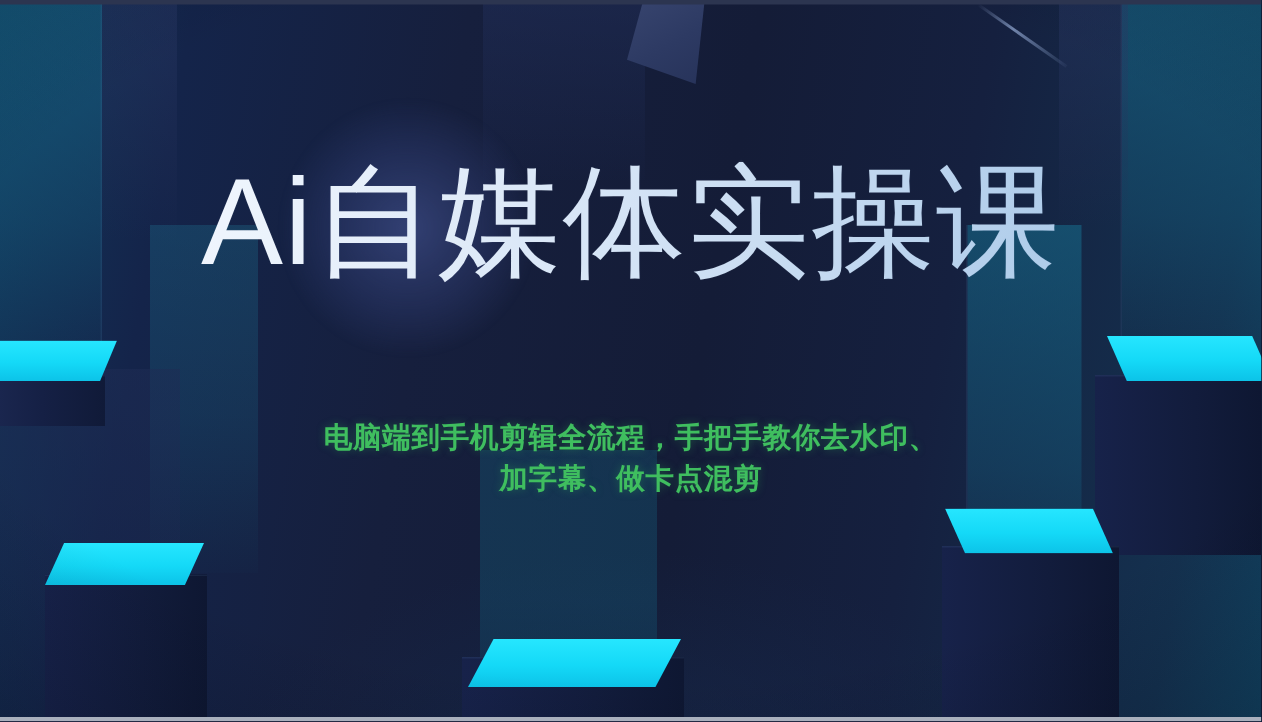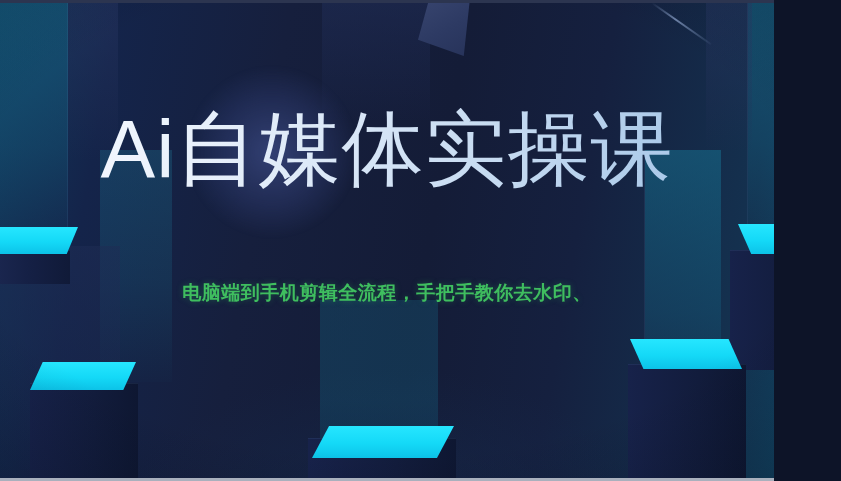--- a/index.html
+++ b/index.html
@@ -6,21 +6,21 @@
     margin: 0;
     padding: 0;
     background: #0d1428;
   }
   body {
     font-family: "Liberation Sans", "DejaVu Sans", sans-serif;
   }
 
   #poster {
     position: relative;
-    width: 774px;
+    width: 841px;
     height: 481px;
     overflow: hidden;
     background: #161f3d;
   }
 
   
   .bg-base {
     position: absolute;
     inset: 0;
     background:
@@ -180,17 +180,18 @@
 
   <div class="block dark" style="left:628px; top:364px; width:118px; height:117px;"></div>
   <div class="cap leftlean" style="left:630px; top:339px; width:112px; height:30px;"></div>
 
   <div class="bg-vignette"></div>
 
   <div class="headline">Ai自媒体实操课</div>
 
   <div class="subtitle">
     <div>电脑端到手机剪辑全流程，手把手教你去水印、</div>
+    <div>加字幕、做卡点混剪</div>
   </div>
 
   <div class="frame-top"></div>
   <div class="frame-bottom"></div>
 </div>
 
 </body></html>

